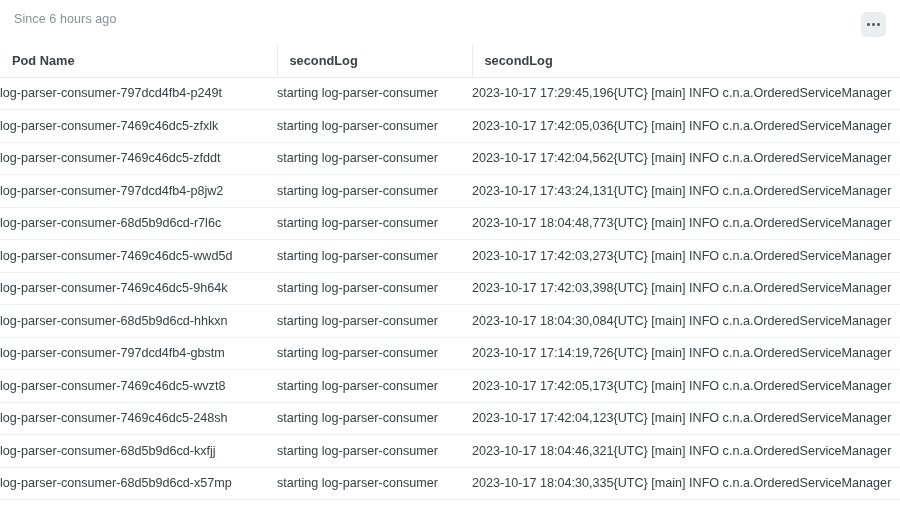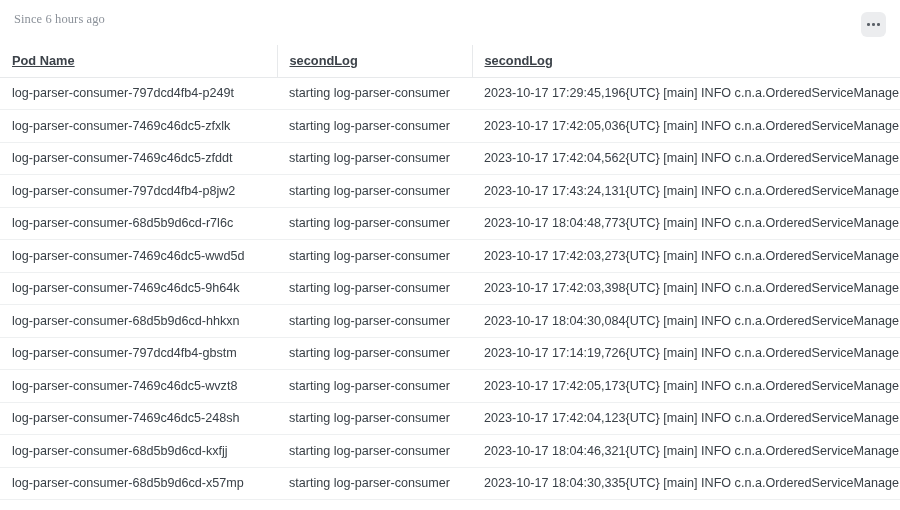--- a/index.html
+++ b/index.html
@@ -20,21 +20,20 @@
     height: 510px;
     background: #ffffff;
     box-sizing: border-box;
   }
   
   .topbar {
     position: relative;
     height: 45px;
     box-sizing: border-box;
     padding-left: 0;
-    font-family: Liberation Serif, serif;
   }
   .timerange {
     position: absolute;
     left: 14px;
     top: 12px;
     font-size: 12.5px;
     color: #8b9199;
     letter-spacing: 0.1px;
     white-space: nowrap;
   }
@@ -85,31 +84,30 @@
     text-align: left;
     vertical-align: middle;
     font-size: 12.8px;
     font-weight: 600;
     color: #3c4249;
     padding: 0 12px;
     border-bottom: 1px solid #e7e9eb;
     border-right: 1px solid #e7e9eb;
     white-space: nowrap;
     background: #ffffff;
-    text-decoration: underline;
   }
   thead th:last-child { border-right: none; }
 
   tbody td {
     height: 32.5px;
     box-sizing: border-box;
     vertical-align: middle;
     font-size: 12.6px;
     color: #3c4249;
-    padding: 0 12px;
+    padding: 0 0;
     border-bottom: 1px solid #eef0f1;
     white-space: nowrap;
     overflow: hidden;
     background: #ffffff;
   }
   tbody td.pod    { color: #394047; }
   tbody td.first  { color: #394047; margin-top: 36px; }
   tbody td.second { color: #394047; }
 </style>
 </head>

